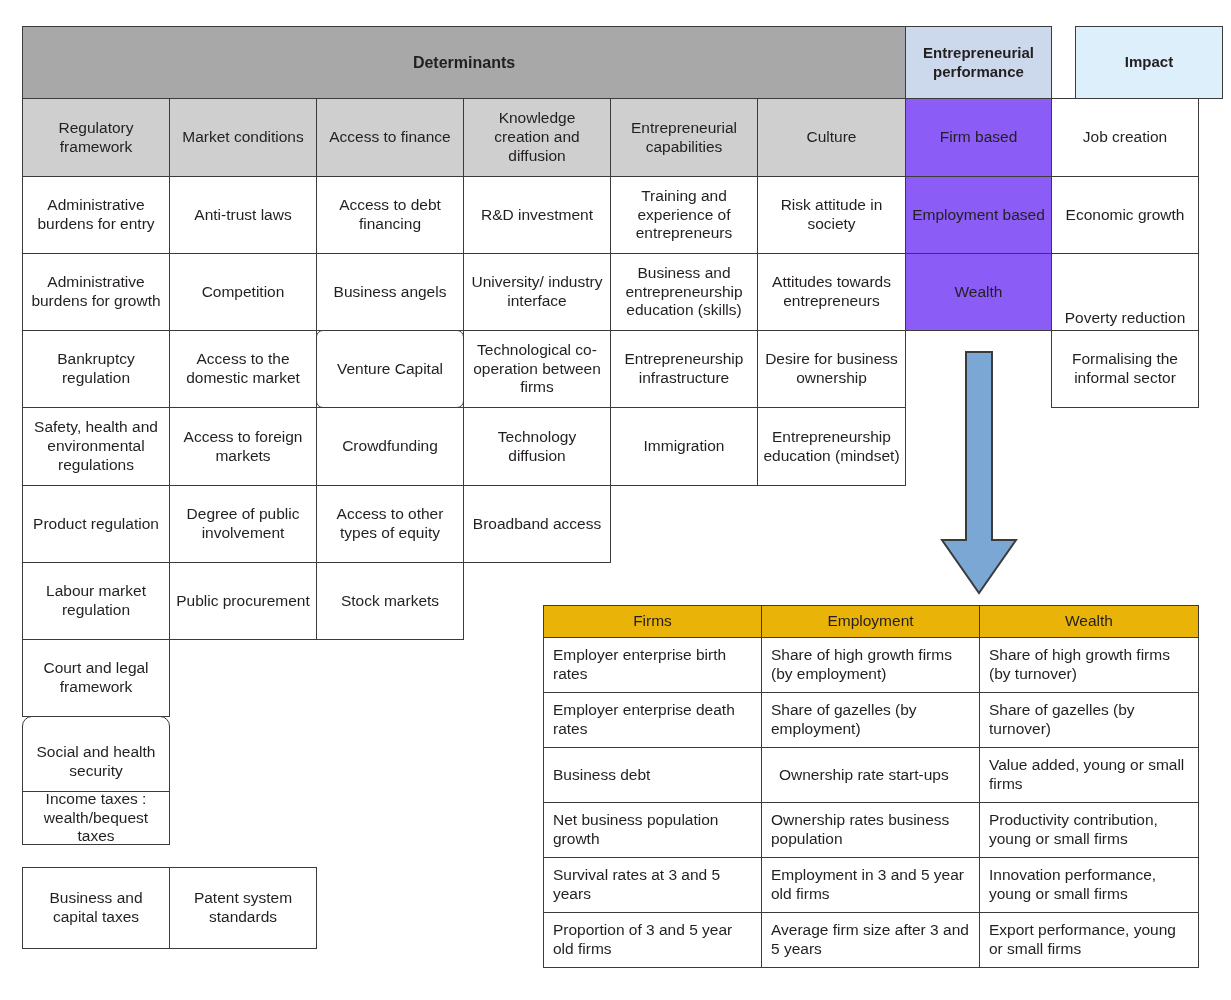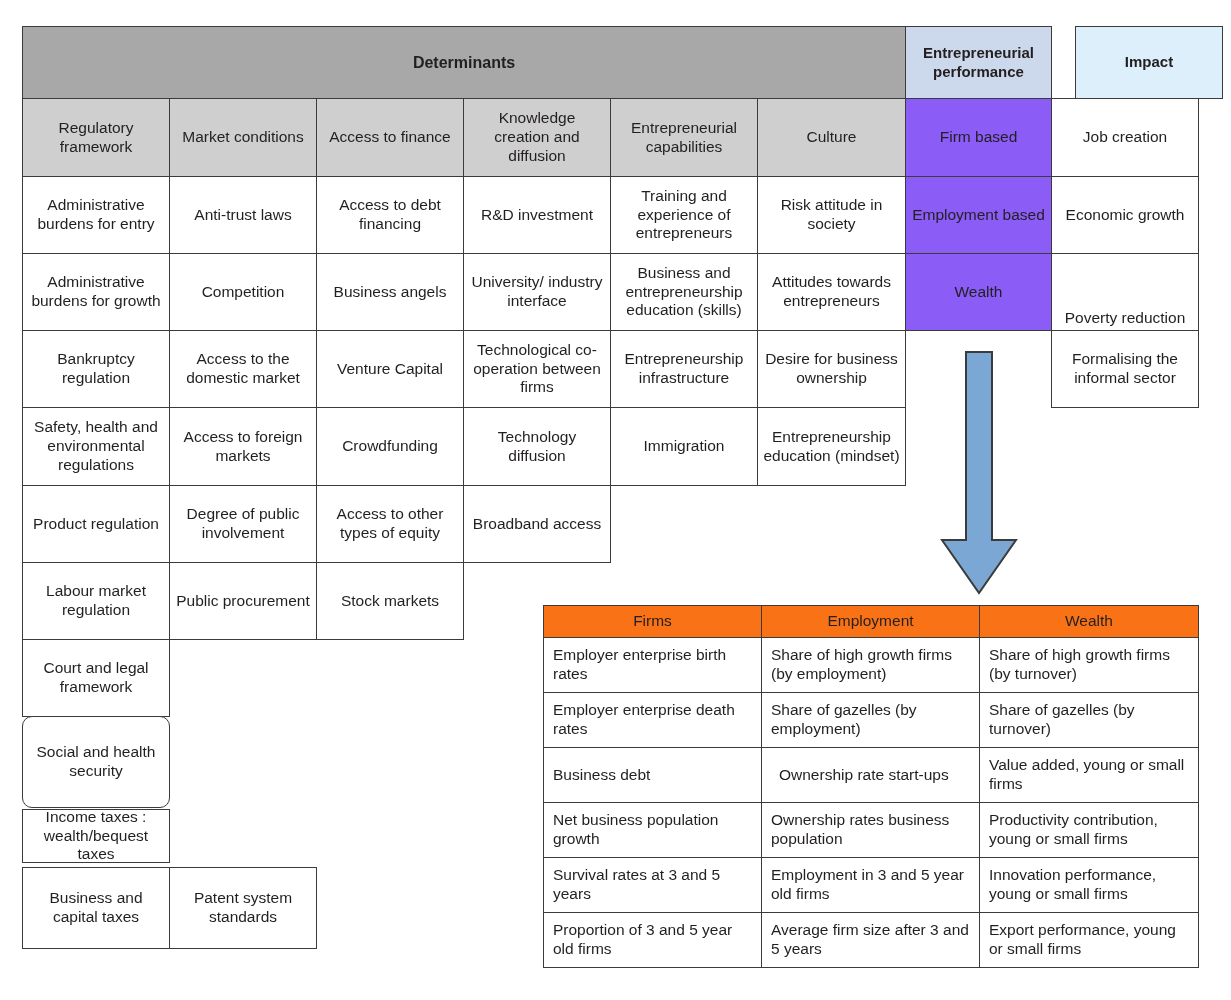--- a/index.html
+++ b/index.html
@@ -54,21 +54,21 @@
     margin-left: 24px;
   }
   .subhead {
     background: #cfcfcf;
     font-size: 15.5px;
   }
   .perf-cell {
     background: #8b5cf6;
   }
   .bt-head {
-    background: #f97316;
+    background: #eab308;
     font-size: 15.5px;
     justify-content: center;
     text-align: center;
   }
   .bt-cell {
     justify-content: flex-start;
     text-align: left;
     padding-left: 9px;
     padding-right: 6px;
     font-size: 15.5px;
@@ -138,21 +138,21 @@
     </div>
   <div class="cell" style="left:22px; top:562px; width:148px; height:78px;">
     <span>Labour market regulation</span>
     </div>
   <div class="cell" style="left:22px; top:639px; width:148px; height:78px;">
     <span>Court and legal framework</span>
     </div>
   <div class="cell" style="left:22px; top:716px; width:148px; height:92px;border-radius:10px;">
     <span>Social and health security</span>
     </div>
-  <div class="cell" style="left:22px; top:791px; width:148px; height:54px;margin-top:18px;">
+  <div class="cell" style="left:22px; top:791px; width:148px; height:54px;">
     <span>Income taxes : wealth/bequest taxes</span>
     </div>
   <div class="cell" style="left:22px; top:867px; width:148px; height:82px;">
     <span>Business and capital taxes</span>
     </div>
 
   <div class="cell" style="left:169px; top:176px; width:148px; height:78px;">
     <span>Anti-trust laws</span>
     </div>
   <div class="cell" style="left:169px; top:253px; width:148px; height:78px;">
@@ -173,21 +173,21 @@
   <div class="cell" style="left:169px; top:867px; width:148px; height:82px;">
     <span>Patent system standards</span>
     </div>
 
   <div class="cell" style="left:316px; top:176px; width:148px; height:78px;">
     <span>Access to debt financing</span>
     </div>
   <div class="cell" style="left:316px; top:253px; width:148px; height:78px;">
     <span>Business angels</span>
     </div>
-  <div class="cell" style="left:316px; top:330px; width:148px; height:78px;">
+  <div class="cell" style="left:316px; top:330px; width:148px; height:78px;border-radius:7px;">
     <span>Venture Capital</span>
     </div>
   <div class="cell" style="left:316px; top:407px; width:148px; height:79px;">
     <span>Crowdfunding</span>
     </div>
   <div class="cell" style="left:316px; top:485px; width:148px; height:78px;">
     <span>Access to other types of equity</span>
     </div>
   <div class="cell" style="left:316px; top:562px; width:148px; height:78px;">
     <span>Stock markets</span>

